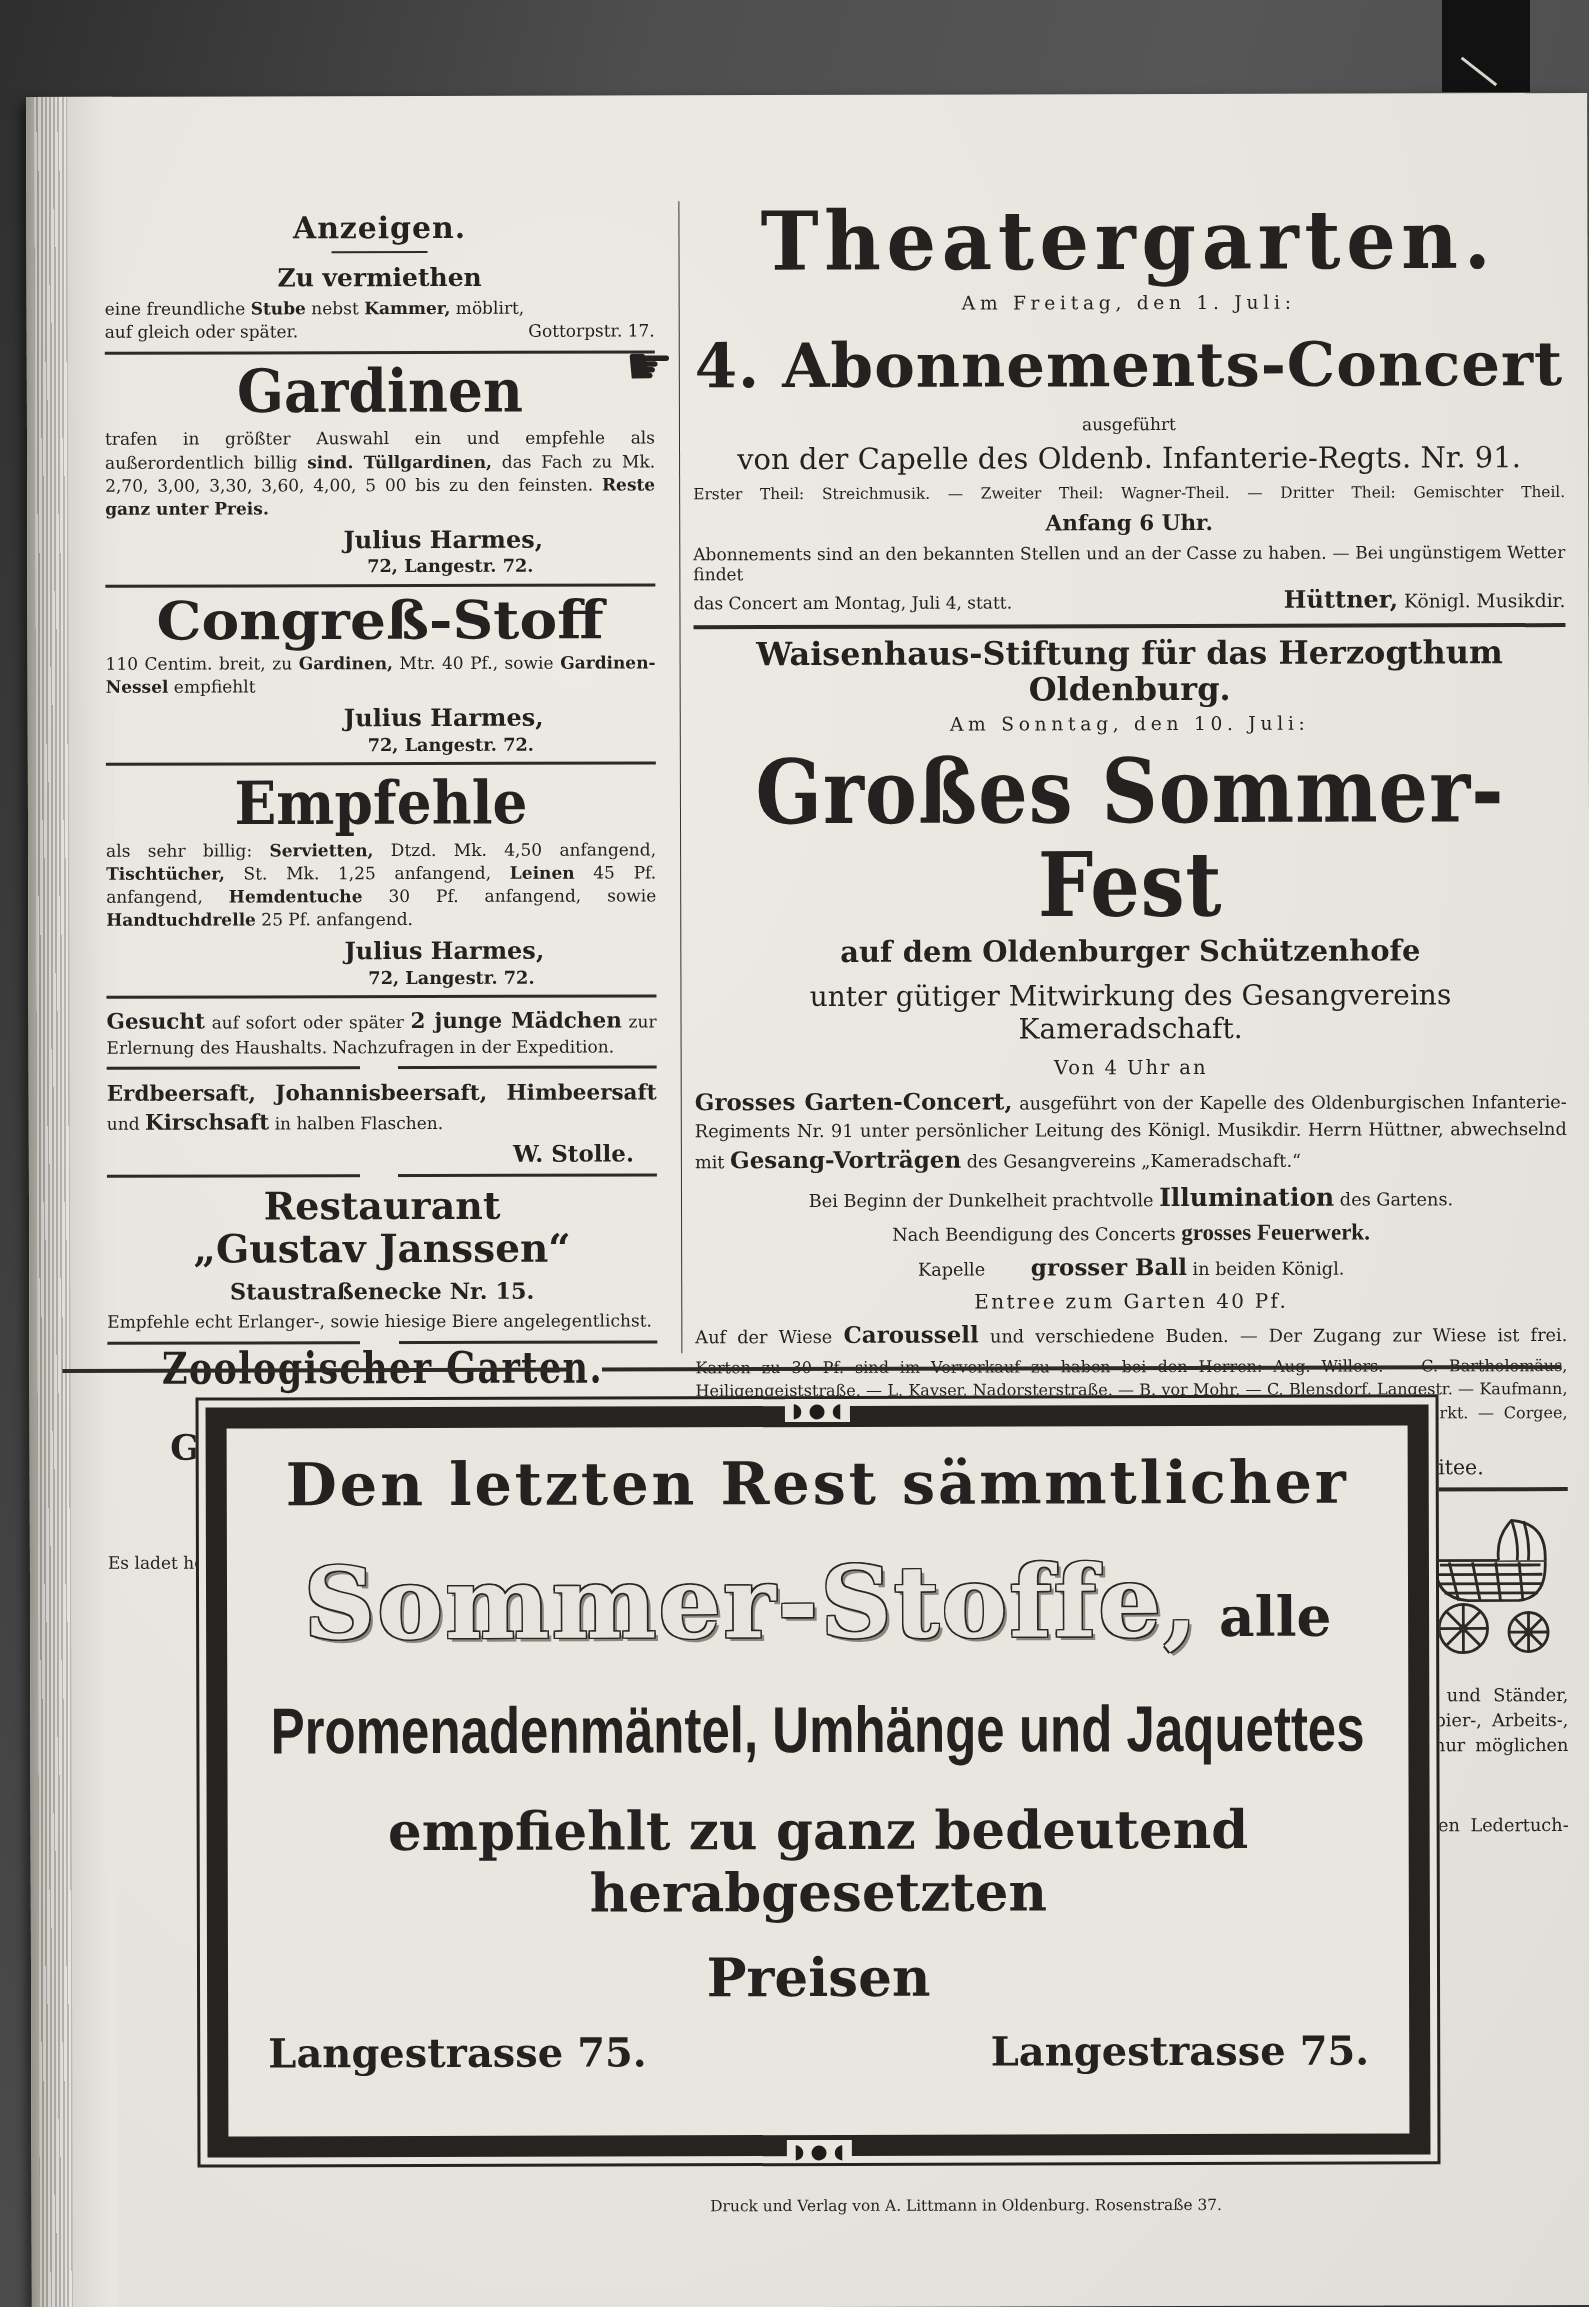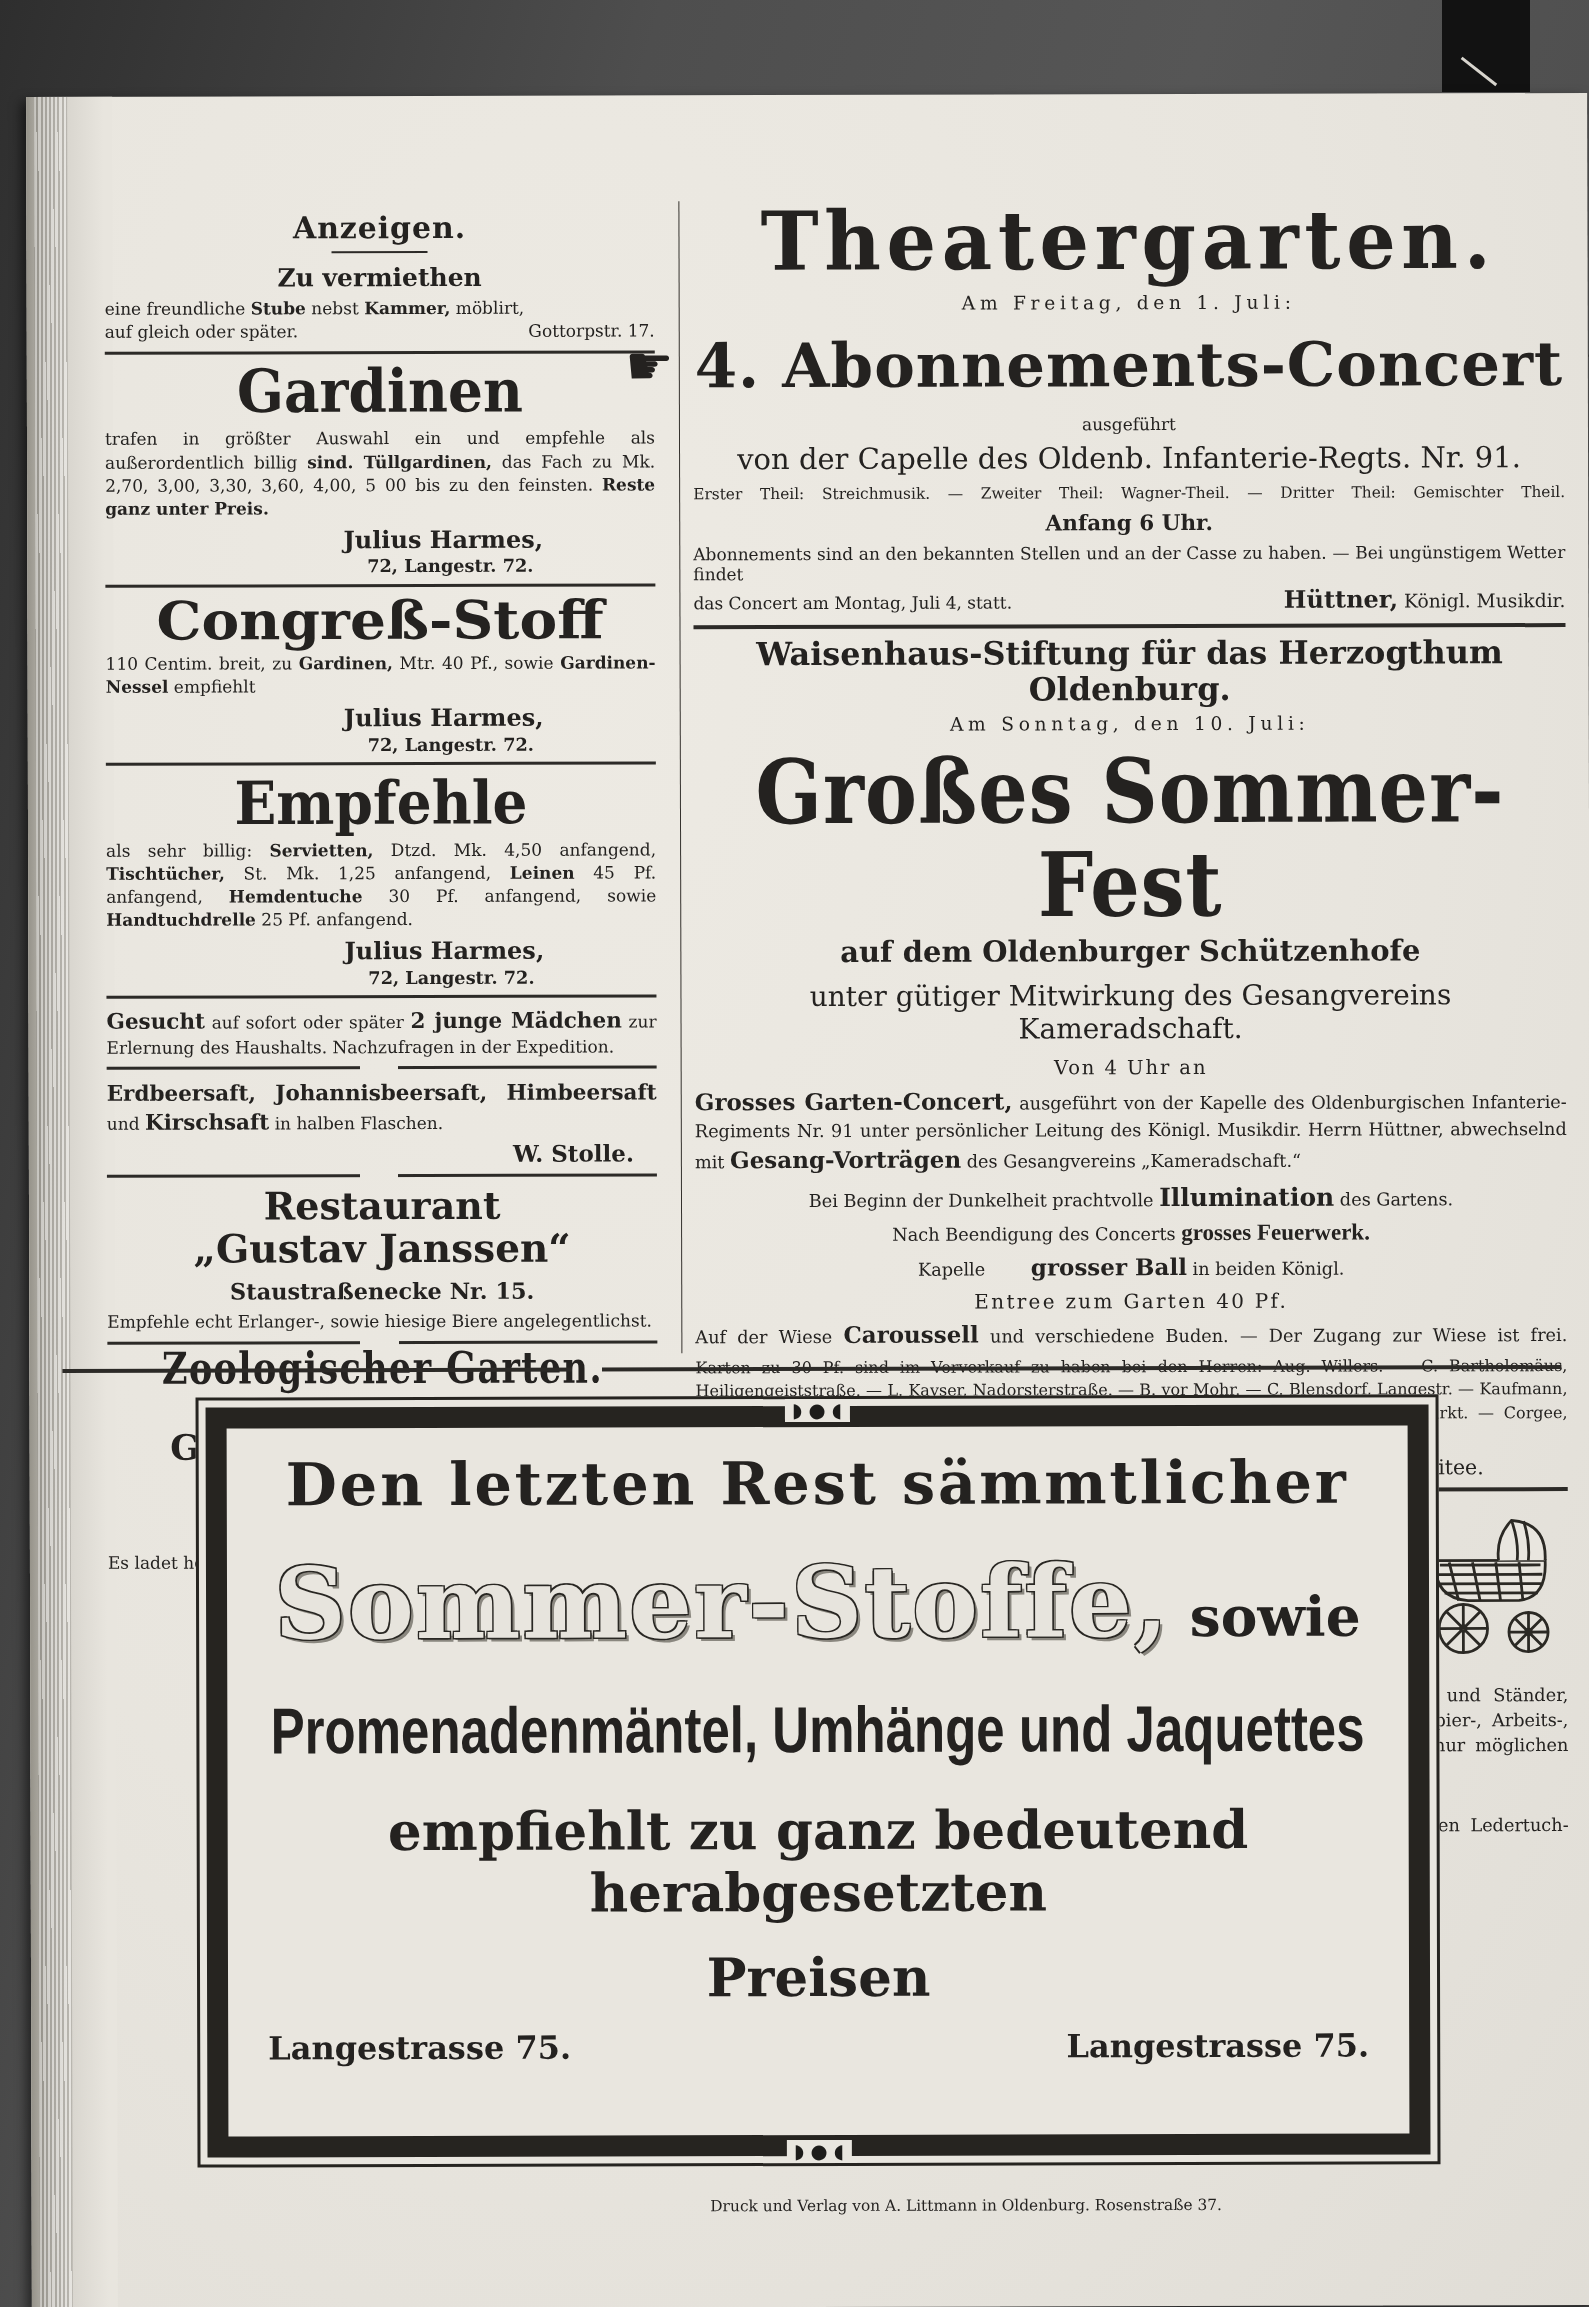--- a/index.html
+++ b/index.html
@@ -91,21 +91,21 @@
   .st-l2{text-align:center;margin-top:26px;white-space:nowrap;}
   .st-l2 .main{font-size:99px;font-weight:bold;letter-spacing:1.9px;color:#e7e4dd;
     text-shadow:1.4px 1.4px 0 #292723,-1.4px -1.4px 0 #292723,1.4px -1.4px 0 #292723,-1.4px 1.4px 0 #292723,3.7px 3.7px 0 #8a877f;}
   .st-l2 .tail{font-size:55px;font-weight:bold;margin-left:19.6px;}
   .st-l3{text-align:center;margin-top:41px;}
   .st-l3 span{display:inline-block;font-family:"Liberation Sans","DejaVu Sans",sans-serif;
     font-size:50px;font-weight:bold;transform:scale(1.02,1.3);transform-origin:center;white-space:nowrap;}
   .st-l4{font-size:53px;font-weight:bold;text-align:center;margin-top:40px;}
   .st-l5{font-size:53px;font-weight:bold;text-align:center;margin-top:22.4px;}
   .st-addr{display:flex;justify-content:space-between;align-items:baseline;padding:0 40px;margin-top:20.5px;}
-  .st-addr .a{font-size:32px;font-weight:bold;}
+  .st-addr .a{font-size:40px;font-weight:bold;}
   .st-addr .n{font-size:69px;font-weight:bold;}
   .imprint{position:absolute;left:0;top:2102px;width:100%;text-align:center;padding-left:308px;
     box-sizing:border-box;font-size:15.4px;z-index:6;}
 </style>
 </head>
 <body>
 
 <div class="canvas">
   <div class="tab"></div>
   <div class="tab-scratch"></div>
@@ -265,21 +265,21 @@
     </div>
 
     <div class="rule-above-ad"></div>
 
     <div class="stoever">
       <div class="st-frame">
         <div class="orn orn-top">◗ ● ◖</div>
         <div class="orn orn-bot">◗ ● ◖</div>
         <div class="st-l1">Den letzten Rest sämmtlicher</div>
         <div class="st-l2">
-          <span class="main">Sommer-Stoffe,</span><span class="tail">sowie</span>
+          <span class="main">Sommer-Stoffe,</span><span class="tail">alle</span>
         </div>
         <div class="st-l3"><span>Promenadenmäntel, Umhänge und Jaquettes</span></div>
         <div class="st-l4">empfiehlt zu ganz bedeutend herabgesetzten</div>
         <div class="st-l5">Preisen</div>
         <div class="st-addr">
           <span class="a">Langestrasse 75.</span>
           <span class="a">Langestrasse 75.</span>
         </div>
       </div>
     </div>

